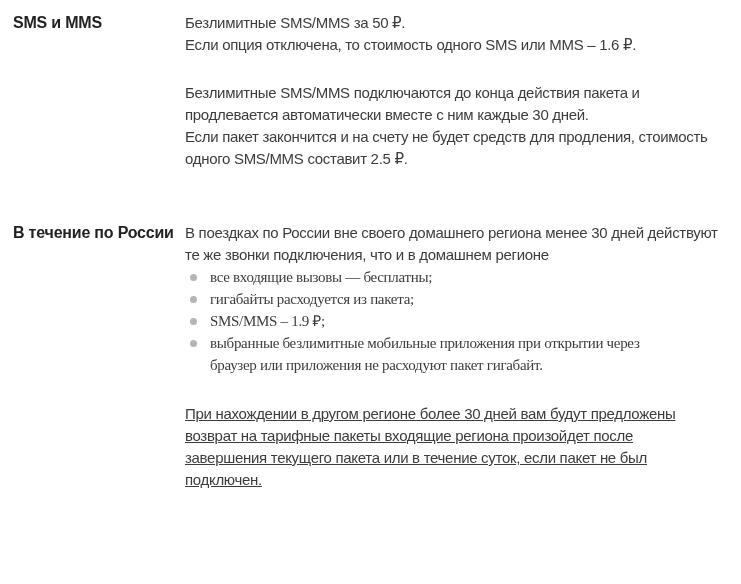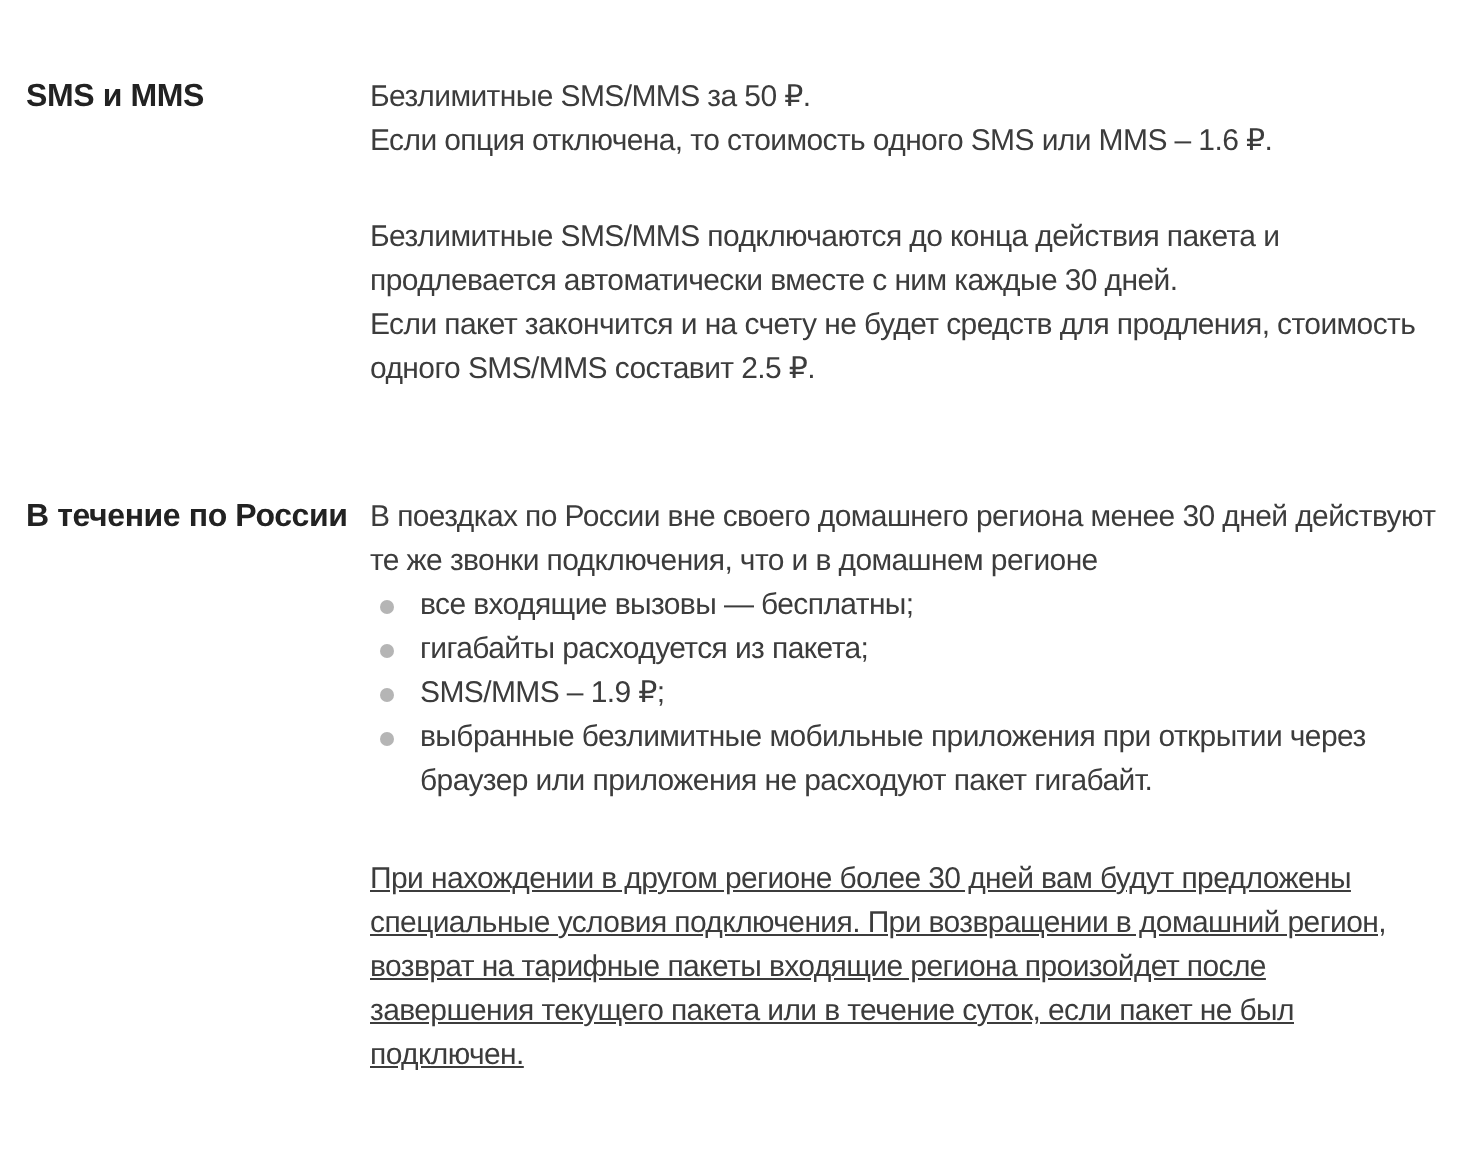--- a/index.html
+++ b/index.html
@@ -14,37 +14,36 @@
     font-size: 15px;
     line-height: 22px;
     letter-spacing: -0.3px;
     color: #3c3c3c;
     padding: 12px 0 0 13px;
   }
   .row {
     display: grid;
     grid-template-columns: 172px 556px;
     align-items: start;
-    margin-top: 26px;
   }
   .row + .row { margin-top: 52px; }
   .row-label {
     font-size: 16px;
     font-weight: 700;
     color: #222222;
     line-height: 22px;
     letter-spacing: -0.2px;
     white-space: nowrap;
   }
   .row-content { min-width: 0; }
   .para { }
   .para + .para { margin-top: 26px; }
   .para.closing { margin-top: 27px; text-decoration: underline; }
   .text-line { white-space: nowrap; }
-  ul.bullets { list-style: none; margin: 0; padding: 0; }
+  ul.bullets { list-style: none; margin: 0; padding: 0; font-family: Liberation Serif, serif; }
   ul.bullets li { position: relative; padding-left: 25px; }
   .bullet-dot {
     position: absolute;
     left: 5px;
     top: 8px;
     width: 7px;
     height: 7px;
     border-radius: 50%;
     background: #b5b5b5;
   }
@@ -91,21 +90,20 @@
           <div class="text-line">SMS/MMS – 1.9 ₽;</div>
         </li>
         <li>
           <span class="bullet-dot"></span>
           <div class="text-line">выбранные безлимитные мобильные приложения при открытии через</div>
           <div class="text-line">браузер или приложения не расходуют пакет гигабайт.</div>
         </li>
       </ul>
       <div class="para closing">
         <div class="text-line">При нахождении в другом регионе более 30 дней вам будут предложены</div>
-        <div class="text-line">специальные условия подключения. При возвращении в домашний регион,</div>
         <div class="text-line">возврат на тарифные пакеты входящие региона произойдет после</div>
         <div class="text-line">завершения текущего пакета или в течение суток, если пакет не был</div>
         <div class="text-line">подключен.</div>
       </div>
     </div>
   </section>
 
 </div>
 
 </body></html>

